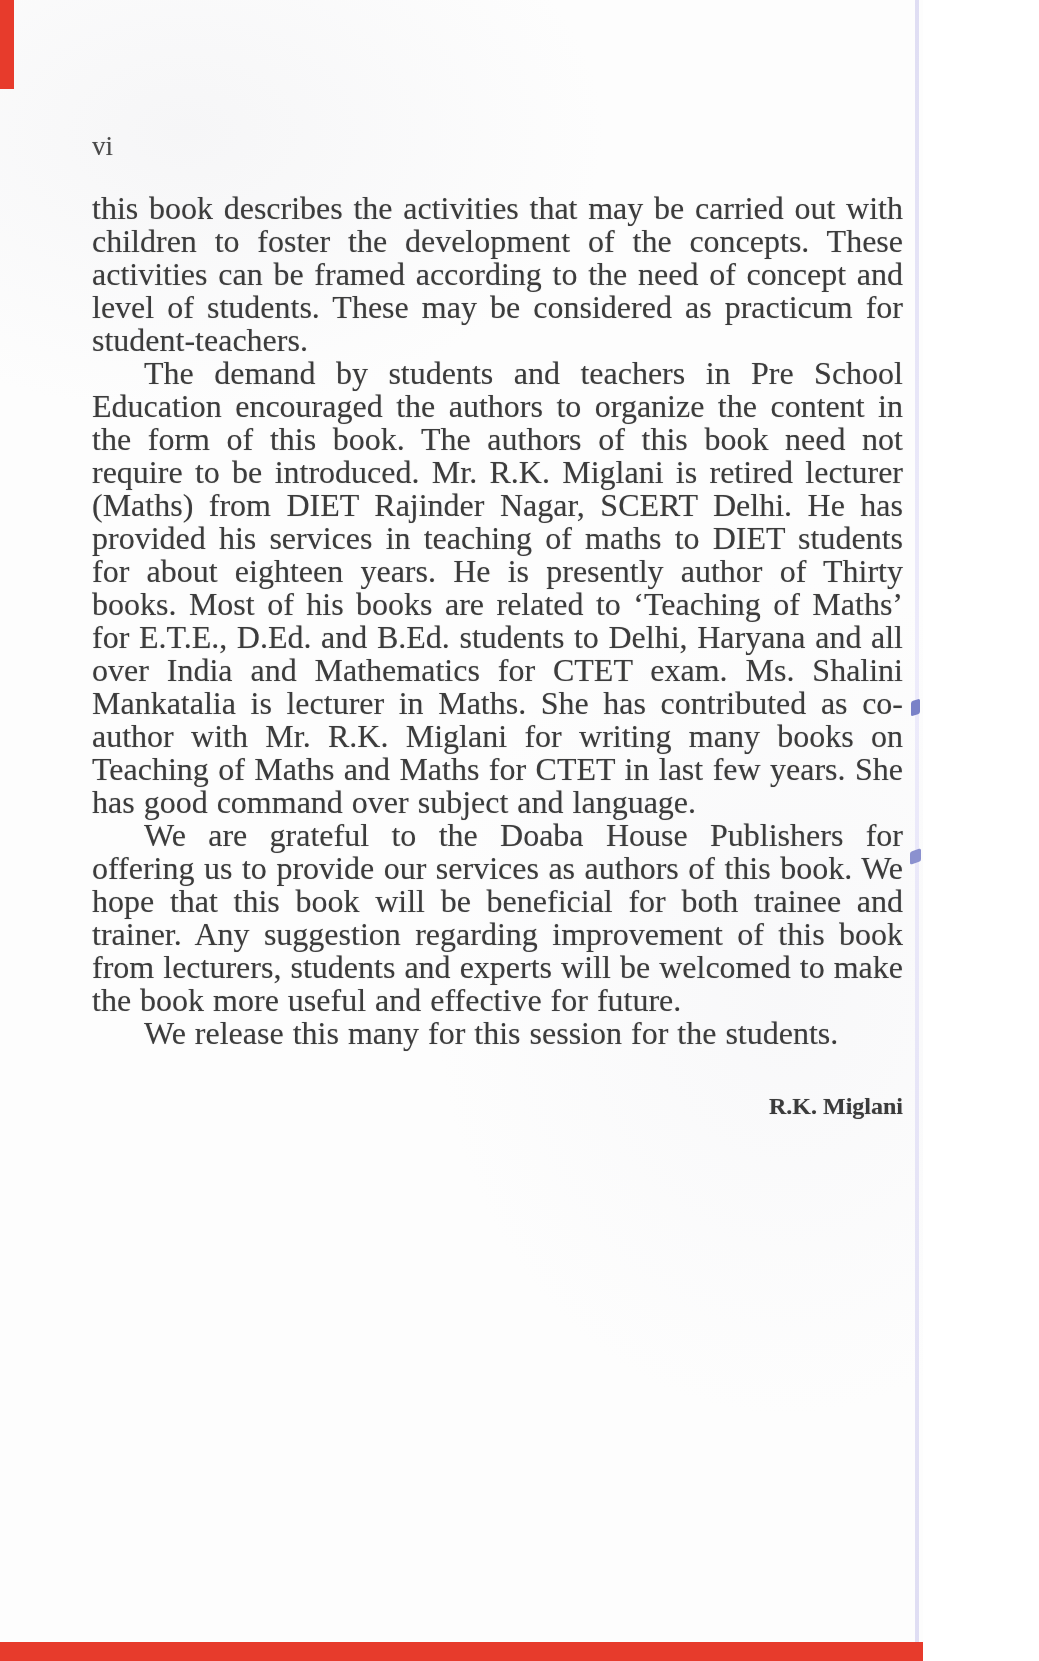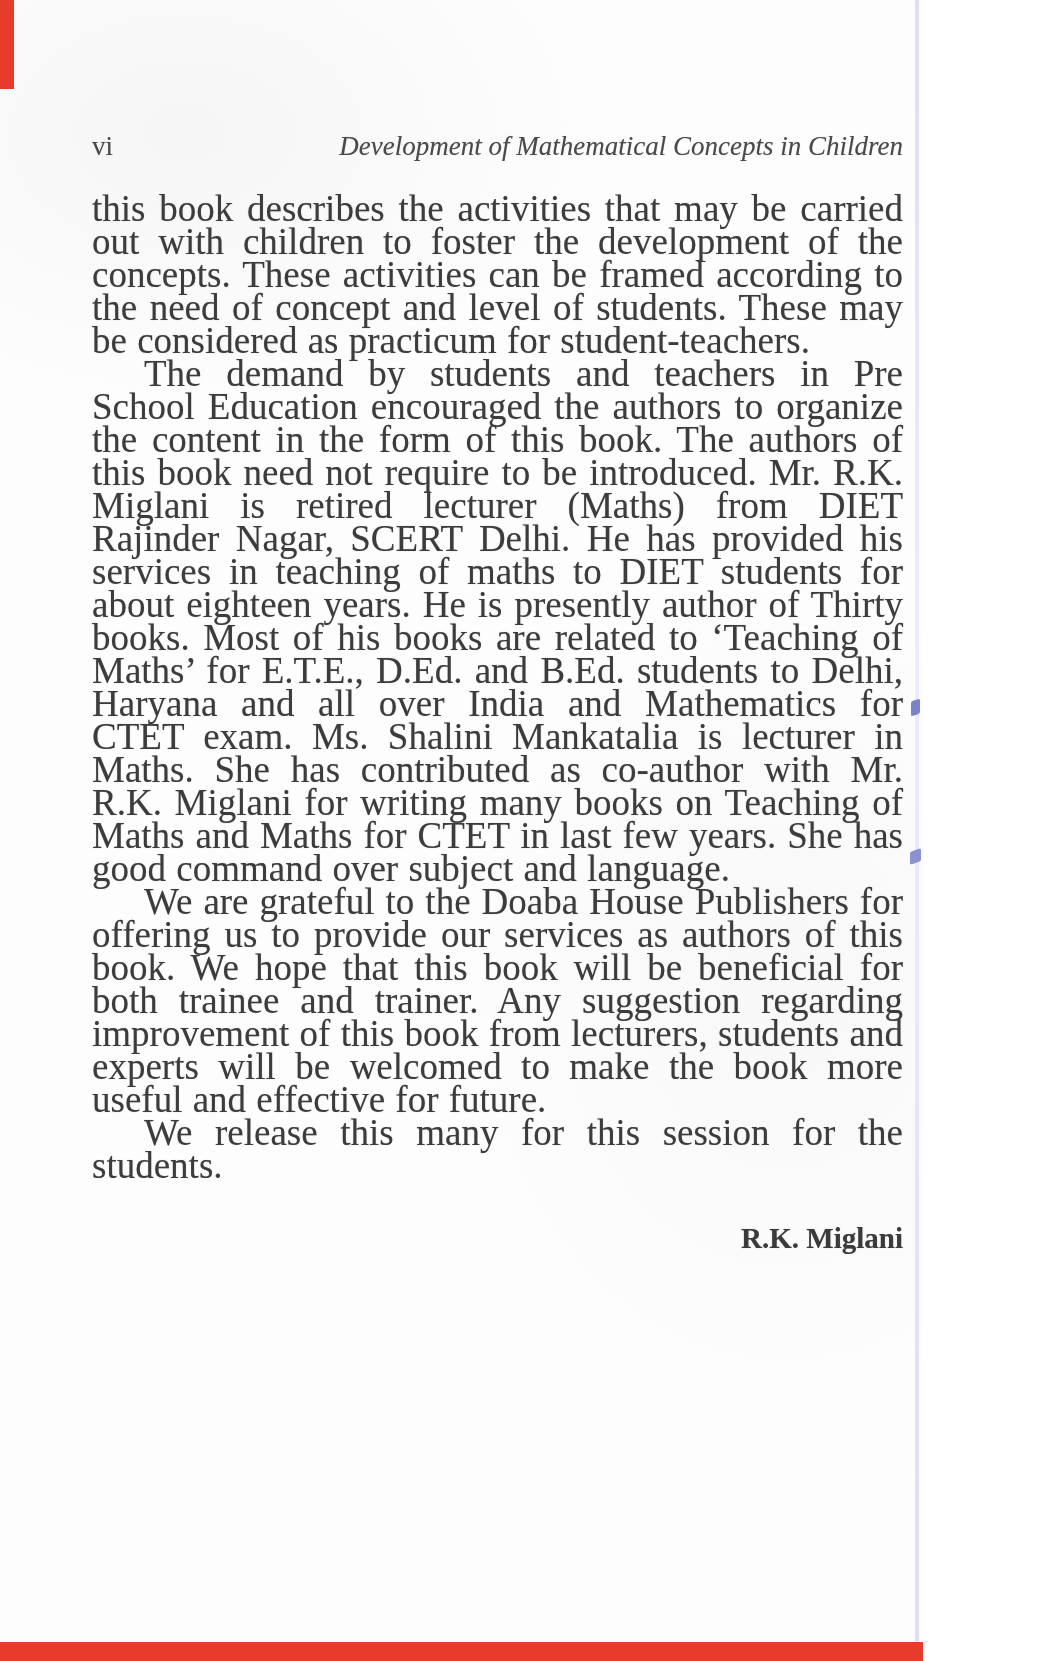--- a/index.html
+++ b/index.html
@@ -32,39 +32,39 @@
     font-size: 27px;
     line-height: 30px;
     color: #4a4a4a;
     text-shadow: 0 0 1px rgba(80,80,80,0.35);
   }
   .running-title {
     font-style: italic;
   }
   .body-text {
     margin-top: 31px;
-    font-size: 37px;
+    font-size: 32px;
     line-height: 33px;
     text-align: justify;
     color: #3c3c3c;
     text-shadow: 0 0 1px rgba(70,70,70,0.40);
     word-spacing: 1px;
   }
   .para {
     margin: 0;
     text-indent: 52px;
   }
   .para.noindent {
     text-indent: 0;
   }
   .signature {
     margin-top: 38px;
     text-align: right;
     font-weight: bold;
-    font-size: 29px;
+    font-size: 24px;
     line-height: 37px;
     color: #3b3b3b;
     text-shadow: 0 0 1px rgba(70,70,70,0.40);
   }
   
   .red-strip-top-left {
     position: absolute;
     left: 0;
     top: 0;
     width: 14px;
@@ -105,21 +105,20 @@
 </style>
 </head>
 <body>
 
 <div class="page">
 
   <div class="content">
 
     <header class="page-header">
       <span class="page-num">vi</span>
-      <span class="running-title">Development of Mathematical Concepts in Children</span>
     </header>
 
     <main class="body-text">
       <p class="para noindent">this book describes the activities that may be carried out with children to foster the development of the concepts. These activities can be framed according to the need of concept and level of students. These may be considered as practicum for student-teachers.</p>
       <p class="para">The demand by students and teachers in Pre School Education encouraged the authors to organize the content in the form of this book. The authors of this book need not require to be introduced. Mr. R.K. Miglani is retired lecturer (Maths) from DIET Rajinder Nagar, SCERT Delhi. He has provided his services in teaching of maths to DIET students for about eighteen years. He is presently author of Thirty books. Most of his books are related to ‘Teaching of Maths’ for E.T.E., D.Ed. and B.Ed. students to Delhi, Haryana and all over India and Mathematics for CTET exam. Ms. Shalini Mankatalia is lecturer in Maths. She has contributed as co-author with Mr. R.K. Miglani for writing many books on Teaching of Maths and Maths for CTET in last few years. She has good command over subject and language.</p>
       <p class="para">We are grateful to the Doaba House Publishers for offering us to provide our services as authors of this book. We hope that this book will be beneficial for both trainee and trainer. Any suggestion regarding improvement of this book from lecturers, students and experts will be welcomed to make the book more useful and effective for future.</p>
       <p class="para">We release this many for this session for the students.</p>
     </main>
 
     <div class="signature">

